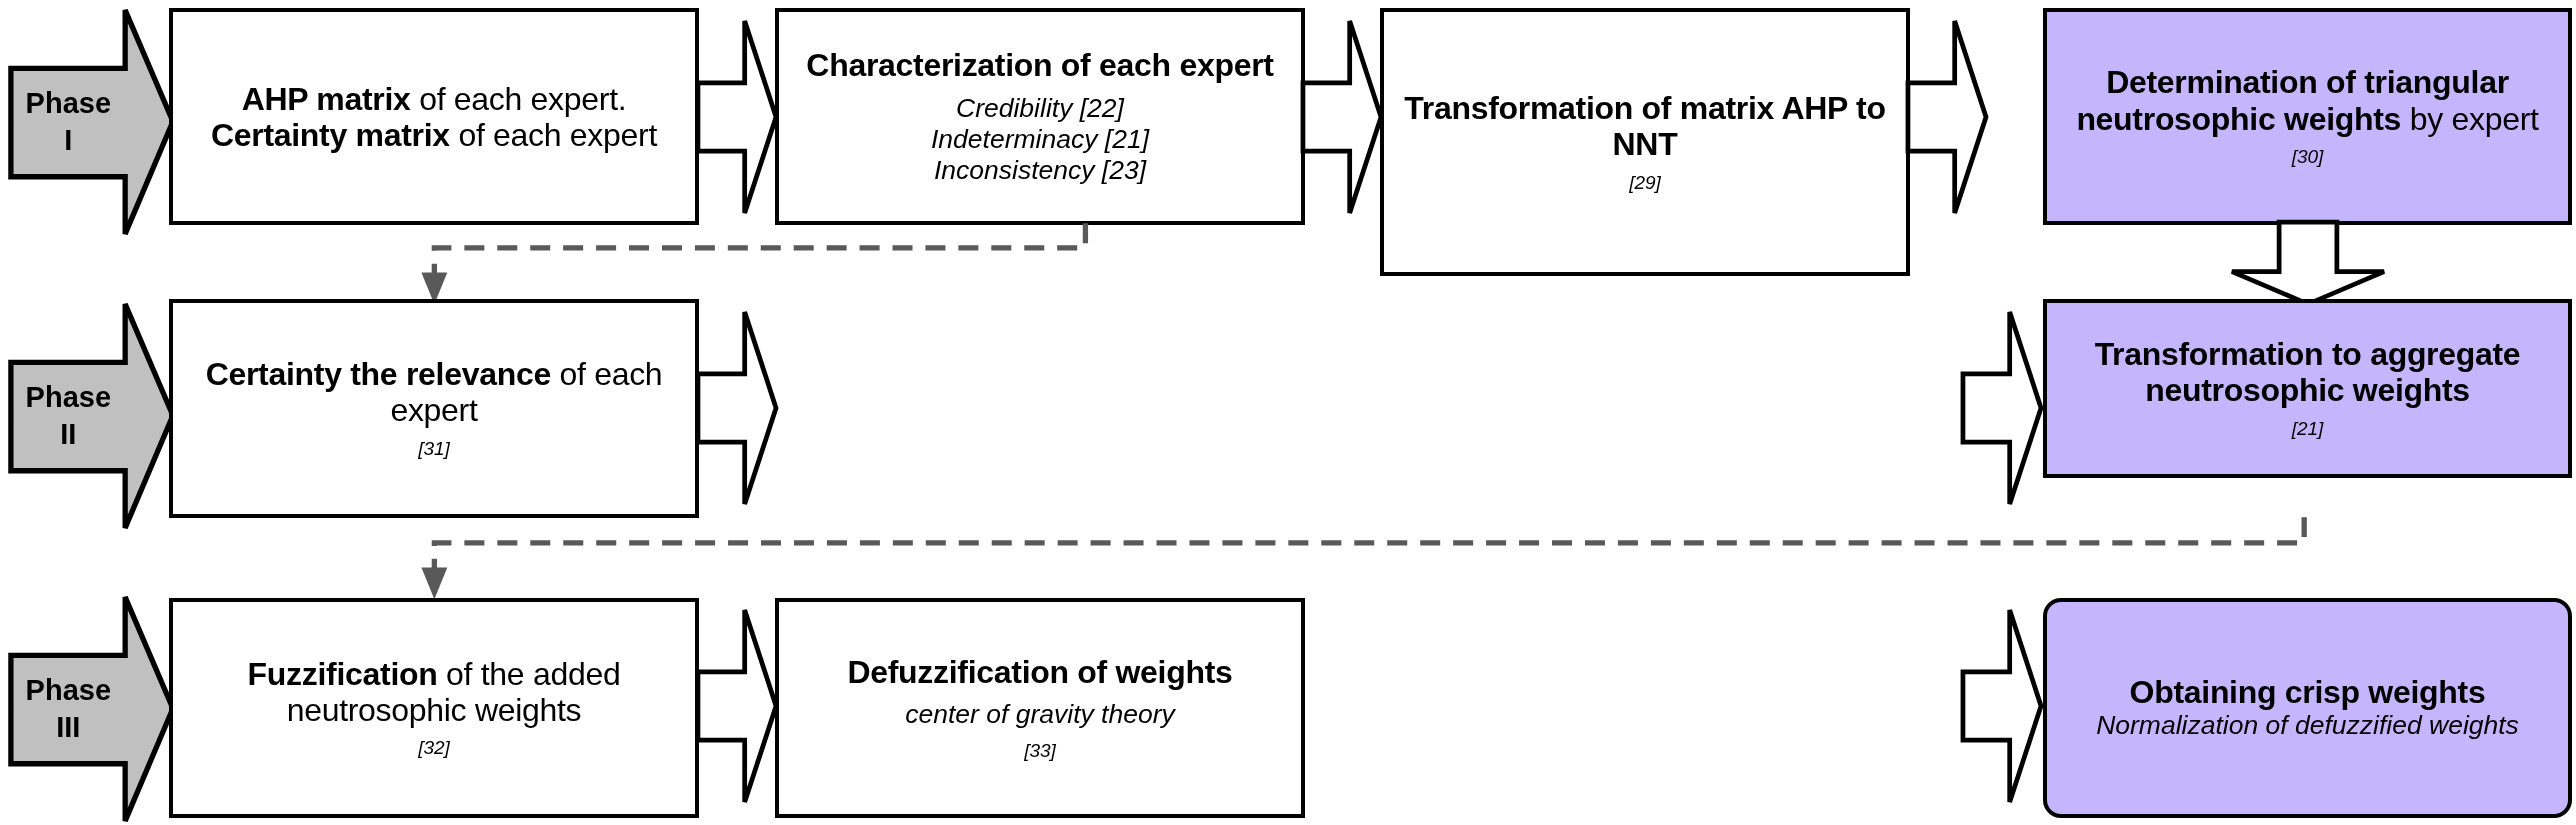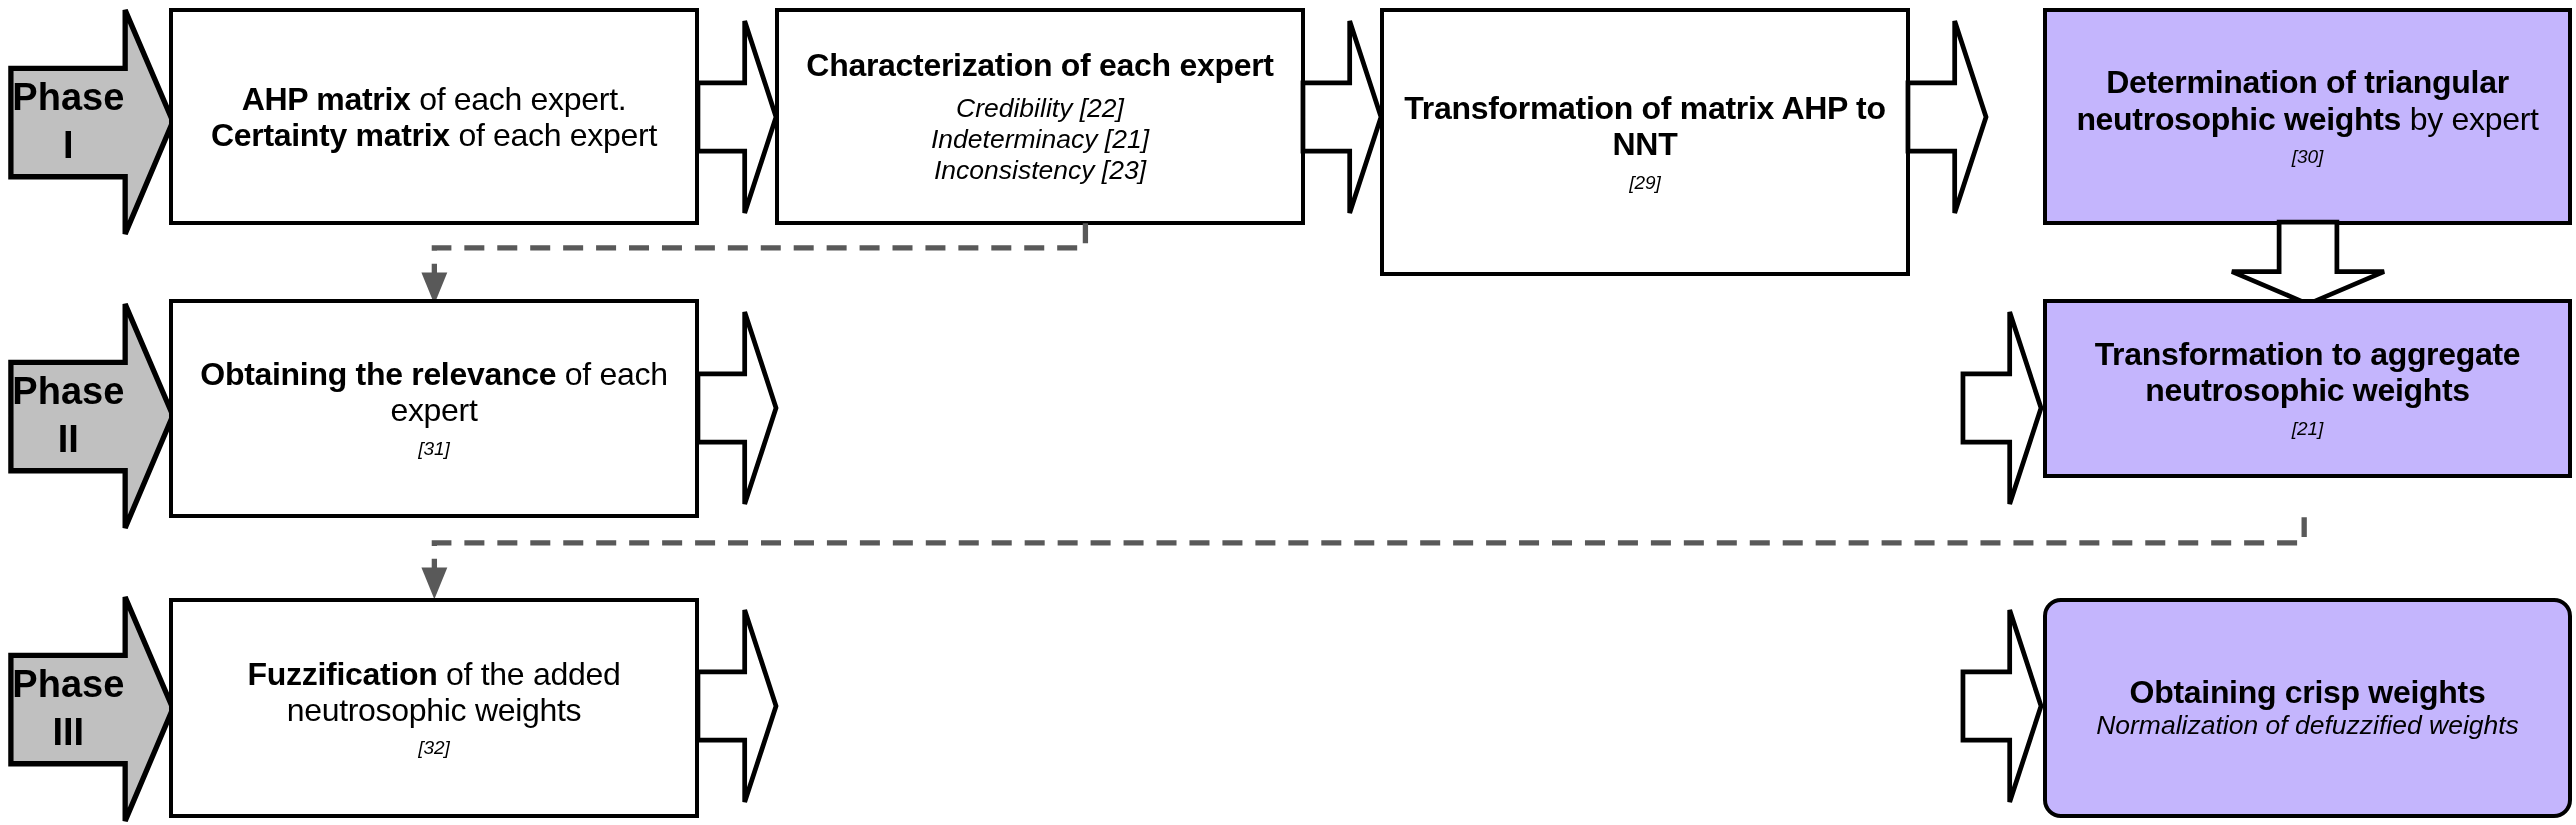--- a/index.html
+++ b/index.html
@@ -15,21 +15,21 @@
        padding:0 8.2px;}
   .ttl .reg{font-weight:400;}
   .sub{font-size:26.5px;line-height:1.18;font-style:italic;font-weight:400;padding:0 5.9px;}
   .ref{font-size:19px;line-height:1.2;font-style:italic;font-weight:400;}
   .gap6{height:9.4px;}
 
   
   .phase{position:absolute;display:flex;flex-direction:column;align-items:center;
          justify-content:center;color:#000;text-align:center;}
   .phase .svgwrap{position:absolute;inset:0;}
-  .phase .ptxt{position:relative;font-size:38px;font-weight:700;line-height:1.26;
+  .phase .ptxt{position:relative;font-size:29px;font-weight:700;line-height:1.26;
                z-index:2;width:100%;padding-right:26%;box-sizing:border-box;}
 
   .conn{position:absolute;}
   .dash{position:absolute;}
   svg{display:block;overflow:visible;}
 </style>
 </head>
 <body>
 
 <div id="stage">
@@ -125,21 +125,21 @@
 
   <div class="dash" style="left:412px;top:222px;width:694px;height:94px;">
     <svg viewBox="0 0 1180 160" width="694" height="94" preserveAspectRatio="none">
       <path d="M1145,2 L1145,44 L38,44 L38,92" fill="none" stroke="#595959" stroke-width="9" stroke-dasharray="34 22"></path>
       <polygon points="16,86 60,86 38,140" fill="#595959"></polygon>
     </svg>
   </div>
 
   <div class="box" style="left:169px;top:299px;width:530px;height:219px;">
     <div class="ttl">
-      <span>Obtaining the relevance</span><span class="reg"> of each expert</span>
+      <span>Certainty the relevance</span><span class="reg"> of each expert</span>
     </div>
     <div class="gap6"></div>
     <div class="ref">[31]</div>
   </div>
 
   <div class="conn" style="left:695px;top:309px;width:84px;height:198px;">
     <svg viewBox="0 0 142 336" width="84" height="198" preserveAspectRatio="none">
       <polygon points="5,110 84,110 84,5 137,168 84,331 84,226 5,226" fill="#fff" stroke="#000" stroke-width="8" stroke-linejoin="miter"></polygon>
     </svg>
   </div>
@@ -170,20 +170,27 @@
     <div class="gap6"></div>
     <div class="ref">[32]</div>
   </div>
 
   <div class="conn" style="left:695px;top:607px;width:84px;height:198px;">
     <svg viewBox="0 0 142 336" width="84" height="198" preserveAspectRatio="none">
       <polygon points="5,110 84,110 84,5 137,168 84,331 84,226 5,226" fill="#fff" stroke="#000" stroke-width="8" stroke-linejoin="miter"></polygon>
     </svg>
   </div>
 
+  <div class="box" style="left:775px;top:598px;width:530px;height:220px;">
+    <div class="ttl">Defuzzification of weights</div>
+    <div class="gap6"></div>
+    <div class="sub">center of gravity theory</div>
+    <div class="gap6"></div>
+    <div class="ref">[33]</div>
+  </div>
 
   <div class="conn" style="left:1960px;top:607px;width:84px;height:198px;">
     <svg viewBox="0 0 142 336" width="84" height="198" preserveAspectRatio="none">
       <polygon points="5,110 84,110 84,5 137,168 84,331 84,226 5,226" fill="#fff" stroke="#000" stroke-width="8" stroke-linejoin="miter"></polygon>
     </svg>
   </div>
 
   <div class="box shaded" style="left:2043px;top:598px;width:529px;height:220px;border-radius:18px;">
     <div class="ttl">Obtaining crisp weights</div>
     <div class="sub">Normalization of defuzzified weights</div>

